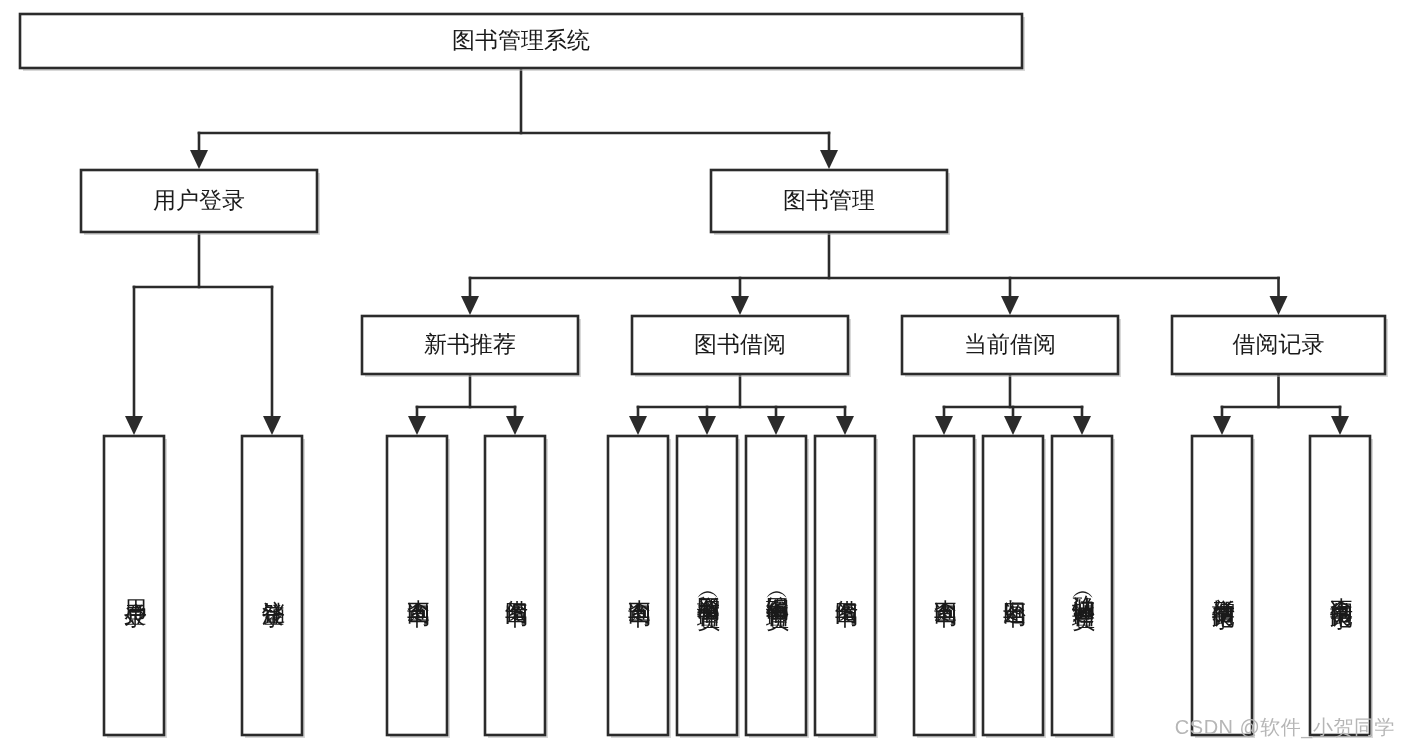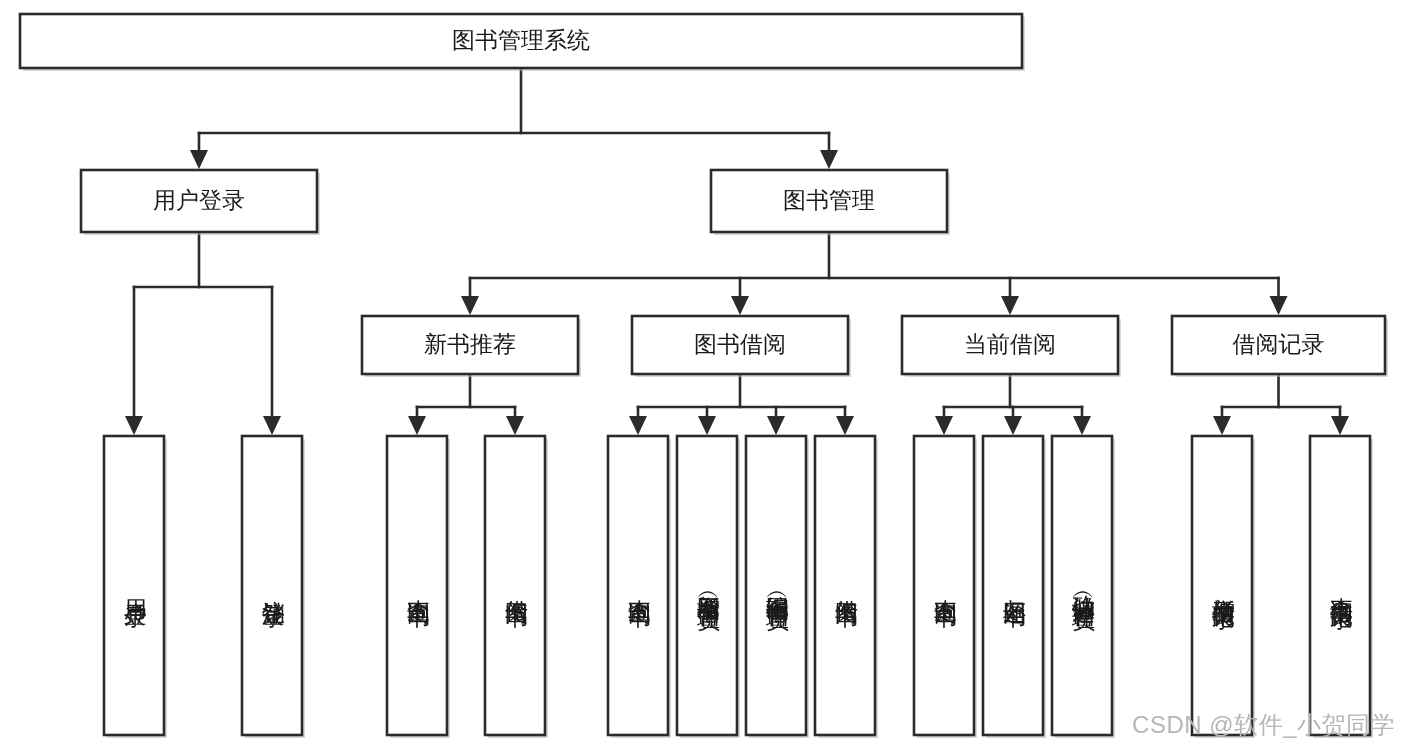--- a/index.html
+++ b/index.html
@@ -61,21 +61,21 @@
     dominant-baseline: middle;
     writing-mode: vertical-rl;
     text-orientation: upright;
     letter-spacing: 2px;
   }
   .watermark {
     position: absolute;
     right: 10px;
     bottom: 6px;
     font-family: "Liberation Sans", "DejaVu Sans", sans-serif;
-    font-size: 24px;
+    font-size: 20px;
     color: #b6b6b6;
     letter-spacing: 0.5px;
     user-select: none;
     pointer-events: none;
   }
 </style>
 </head>
 <body>
 
 <div id="diagram-root">

